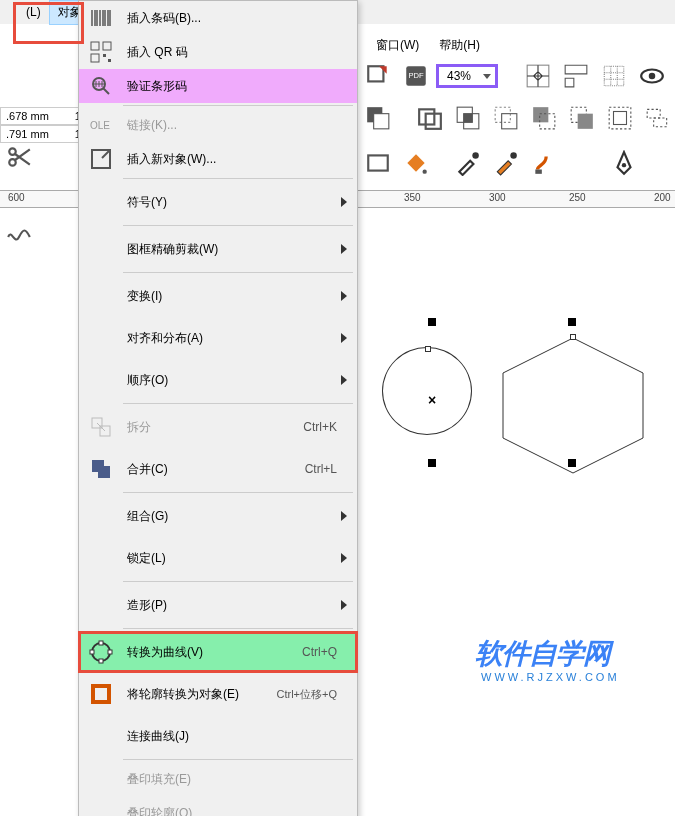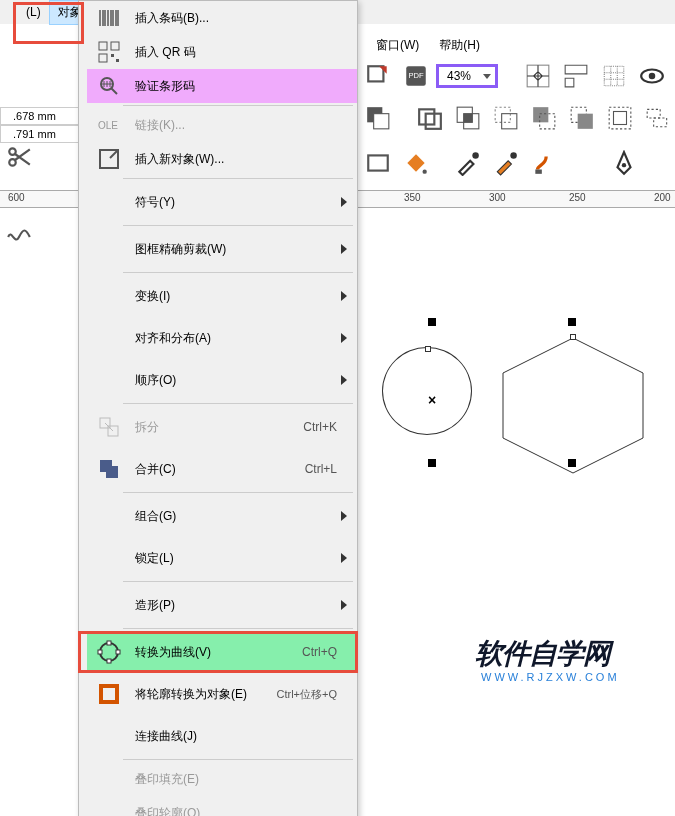--- a/index.html
+++ b/index.html
@@ -103,21 +103,21 @@
       top: 107px;
       left: 0;
       background: #fff;
       font-size: 11px;
     }
     .dim-row {
       display: flex;
       align-items: center;
       border: 1px solid #ccc;
       height: 18px;
-      padding: 0 10px;
+      padding: 0 3px;
     }
     .dim-row span { padding: 0 2px; }
     
     .ruler-top {
       position: absolute;
       top: 190px;
       left: 0;
       right: 0;
       height: 18px;
       border-top: 1px solid #aaa;
@@ -141,21 +141,20 @@
       box-shadow: 2px 2px 6px rgba(0,0,0,0.2);
       z-index: 10;
     }
     .menu-item {
       display: flex;
       align-items: center;
       height: 42px;
       padding: 0;
       cursor: pointer;
       position: relative;
-      margin-left: 8px;
     }
     .menu-item.short { height: 34px; }
     .menu-item.hovered {
       background: #86efac;
     }
     .menu-item.disabled { color: #999; }
     .menu-item.highlighted {
       background: #f0abfc;
     }
     .menu-icon {
@@ -224,21 +223,21 @@
     }
     
     .watermark {
       position: absolute;
       top: 635px;
       left: 475px;
     }
     .wm-main {
       font-size: 28px;
       font-weight: 900;
-      color: #0f172a;
+      color: #3b82f6;
       font-style: italic;
       letter-spacing: -1px;
     }
     .wm-sub {
       font-size: 11px;
       color: #2980d9;
       letter-spacing: 3px;
       margin-top: -2px;
       margin-left: 6px;
     }

